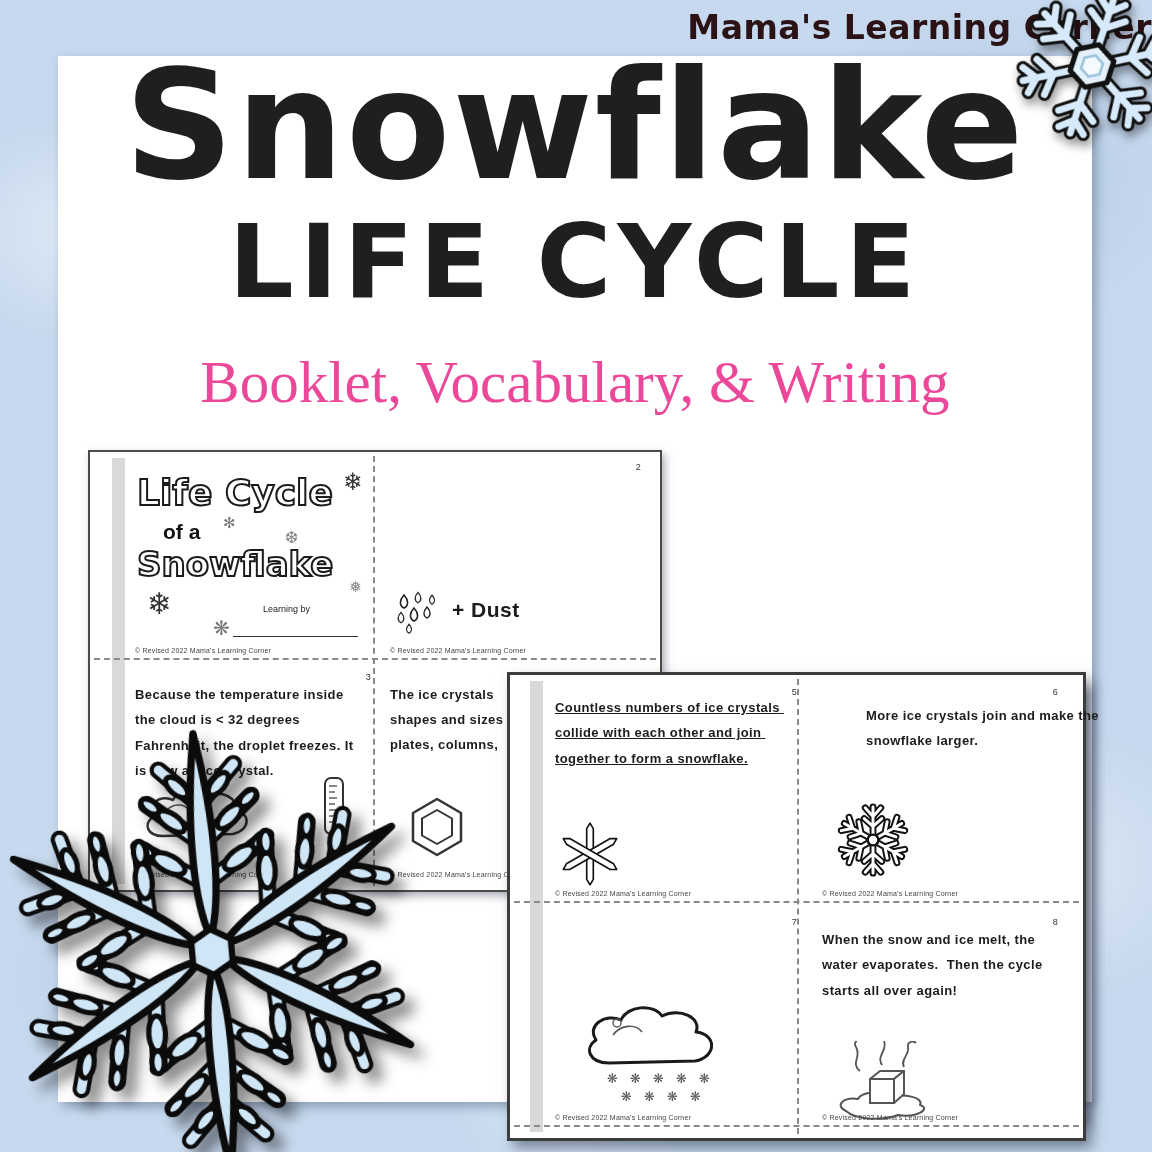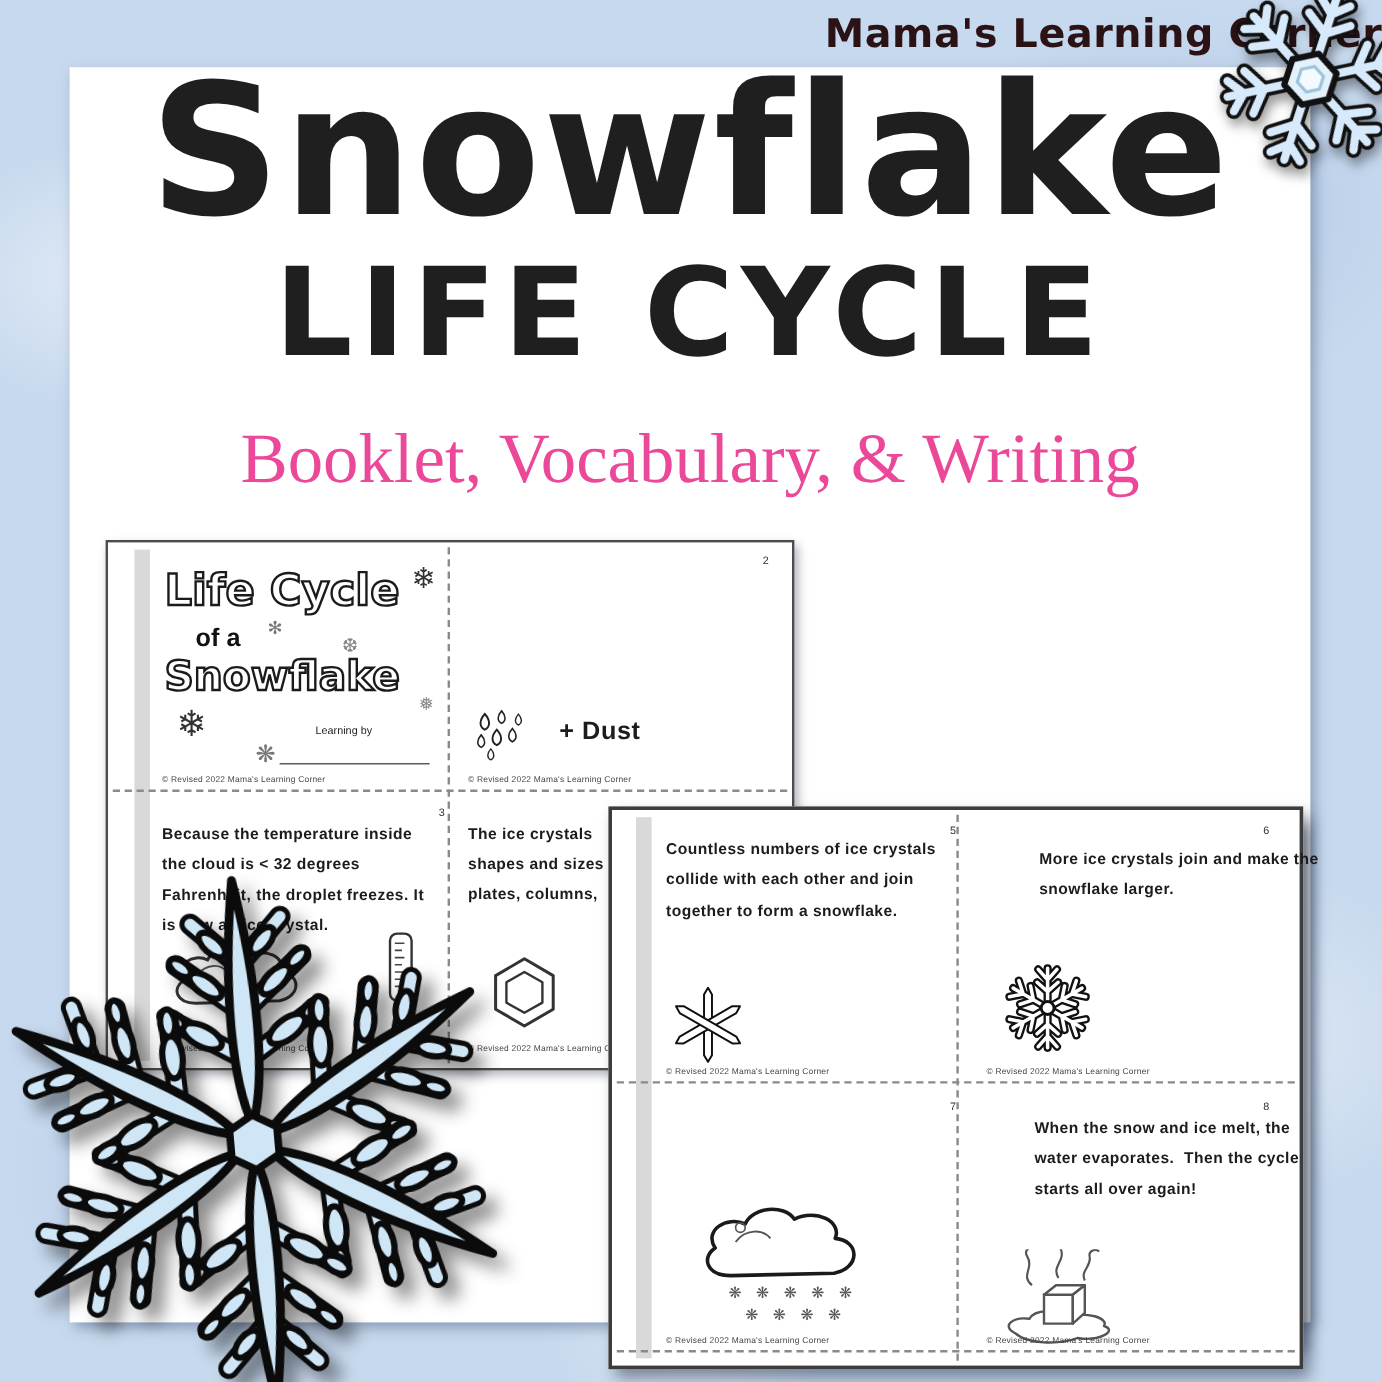--- a/index.html
+++ b/index.html
@@ -94,21 +94,21 @@
             <use href="#drop" transform="translate(10,14)"></use>
             <use href="#drop" transform="translate(24,10) scale(0.8)"></use>
             <use href="#drop" transform="translate(38,12) scale(0.7)"></use>
             <use href="#drop" transform="translate(7,30) scale(0.8)"></use>
             <use href="#drop" transform="translate(20,27)"></use>
             <use href="#drop" transform="translate(33,25) scale(0.85)"></use>
             <use href="#drop" transform="translate(15,41) scale(0.7)"></use>
           </g>
         </svg>
       </div>
-      <div class="iconlabel" style="position:absolute;top:140px;left:62px;margin-left:14px;">+ Dust</div>
+      <div class="iconlabel" style="position:absolute;top:140px;left:62px;">+ Dust</div>
       <div class="pfoot">© Revised 2022 Mama's Learning Corner</div>
     </div>
 
     <div class="quad" style="left:45px;top:216px;width:240px;height:212px;">
       <div class="pnum">3</div>
       <div class="ptext" style="position:absolute;top:14px;left:0;width:228px;">Because the temperature inside the cloud is &lt; 32 degrees Fahrenheit, the droplet freezes. It is now an ice crystal.</div>
       <div style="position:absolute;top:118px;left:4px;">
         <svg width="120" height="58" viewBox="0 0 120 58">
           <path d="M24,50 C8,50 4,38 14,31 C6,18 22,8 34,14 C39,2 60,0 67,11 C82,3 100,12 95,24 C112,26 112,44 94,48 Z" fill="#fff" stroke="#333" stroke-width="2.5" stroke-linejoin="round"></path>
           <path d="M26,26 c7,-9 19,-9 24,-2" fill="none" stroke="#555" stroke-width="1.5"></path>
@@ -192,21 +192,21 @@
   <div id="behindpage" class="abs"></div>
 
   <div id="frontsheet" class="abs sheet">
     <div class="abs strip" style="left:20px;"></div>
     <div class="abs dashv" style="left:287px;"></div>
     <div class="abs dashh" style="top:226px;"></div>
     <div class="abs dashh" style="top:450px;"></div>
 
     <div class="quad" style="left:45px;top:8px;width:262px;height:216px;">
       <div class="pnum" style="right:20px;">5</div>
-      <div class="ptext" style="position:absolute;top:12px;left:0;width:262px;">Countless numbers of ice crystals collide with each other and join together to form a snowflake.</div>
+      <div class="ptext" style="position:absolute;top:12px;left:0;width:262px;text-decoration:underline;">Countless numbers of ice crystals collide with each other and join together to form a snowflake.</div>
       <div style="position:absolute;top:138px;left:2px;">
         <svg width="66" height="66" viewBox="-60 -60 120 120">
           <g fill="#fff" stroke="#111" stroke-width="3" stroke-linejoin="round">
             <polygon points="0,-56 6,-46 6,46 0,56 -6,46 -6,-46"></polygon>
             <polygon points="0,-56 6,-46 6,46 0,56 -6,46 -6,-46" transform="rotate(60)"></polygon>
             <polygon points="0,-56 6,-46 6,46 0,56 -6,46 -6,-46" transform="rotate(120)"></polygon>
           </g>
         </svg>
       </div>
       <div class="pfoot">© Revised 2022 Mama's Learning Corner</div>
@@ -253,21 +253,21 @@
           <circle cx="38" cy="18" r="4" fill="none" stroke="#555" stroke-width="1.4"></circle>
         </svg>
       </div>
       <div class="snowrow" style="position:absolute;top:158px;left:52px;">❋ ❋ ❋ ❋ ❋</div>
       <div class="snowrow" style="position:absolute;top:176px;left:66px;">❋ ❋ ❋ ❋</div>
       <div class="pfoot">© Revised 2022 Mama's Learning Corner</div>
     </div>
 
     <div class="quad" style="left:312px;top:238px;width:240px;height:210px;">
       <div class="pnum">8</div>
-      <div class="ptext" style="position:absolute;top:14px;left:0;width:250px;margin-left:40px;">When the snow and ice melt, the water evaporates.  Then the cycle starts all over again!</div>
+      <div class="ptext" style="position:absolute;top:14px;left:0;width:250px;">When the snow and ice melt, the water evaporates.  Then the cycle starts all over again!</div>
       <div style="position:absolute;top:128px;left:8px;">
         <svg width="118" height="80" viewBox="0 0 118 80">
           <path d="M16,70 C4,64 14,56 28,58 C32,50 52,50 58,56 C76,52 94,57 90,64 C102,68 86,77 68,74 C52,80 26,79 16,70 Z" fill="#fff" stroke="#555" stroke-width="2" stroke-linejoin="round"></path>
           <path d="M40,38 L40,62 L64,62 L64,38 Z" fill="#fff" stroke="#555" stroke-width="2"></path>
           <path d="M40,38 L50,30 L74,30 L64,38 Z" fill="#fff" stroke="#555" stroke-width="2" stroke-linejoin="round"></path>
           <path d="M64,62 L74,53 L74,30 L64,38 Z" fill="#fff" stroke="#555" stroke-width="2" stroke-linejoin="round"></path>
           <path d="M30,30 C20,22 32,16 26,6 C23,1 28,-3 33,-1" fill="none" stroke="#555" stroke-width="1.8"></path>
           <path d="M52,24 C46,14 58,10 54,0 C52,-5 58,-8 62,-5" fill="none" stroke="#555" stroke-width="1.8"></path>
           <path d="M74,26 C70,18 80,14 78,6 C77,1 83,-1 86,2" fill="none" stroke="#555" stroke-width="1.8"></path>
         </svg>

